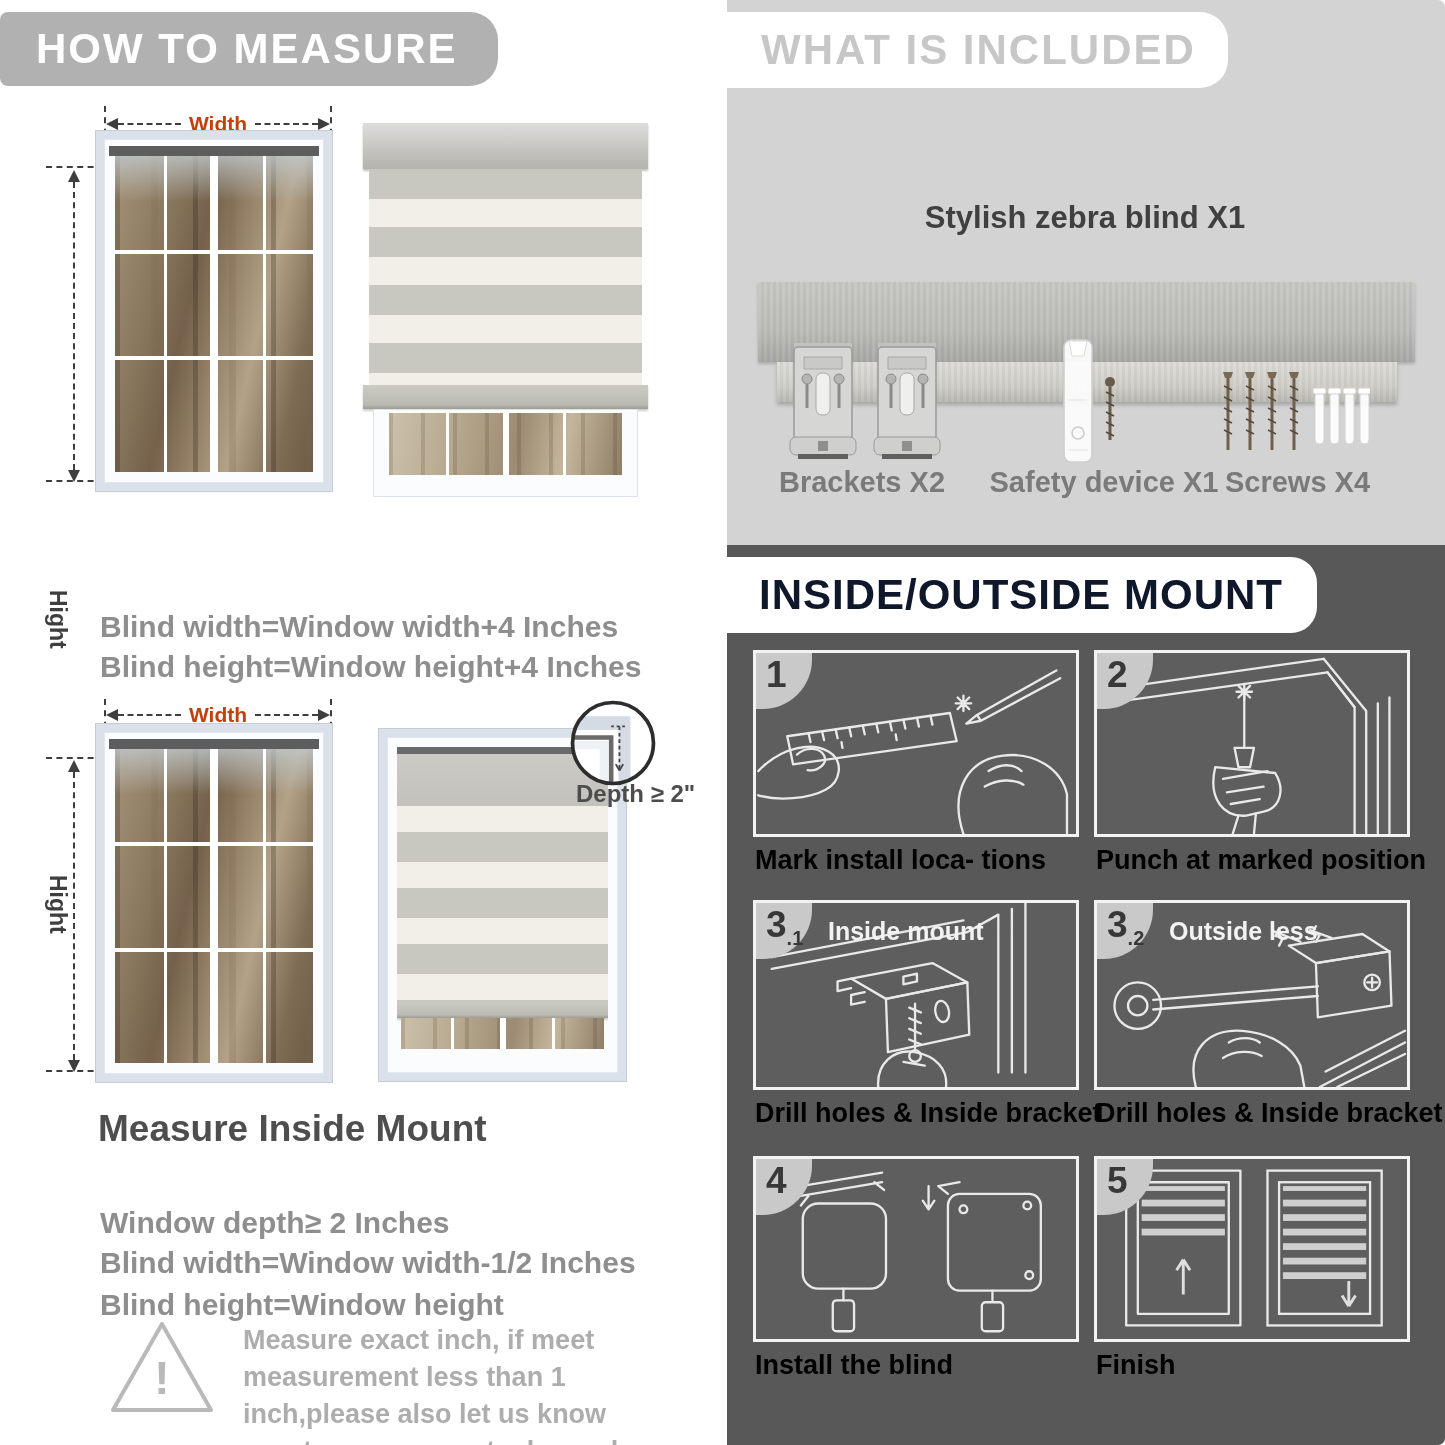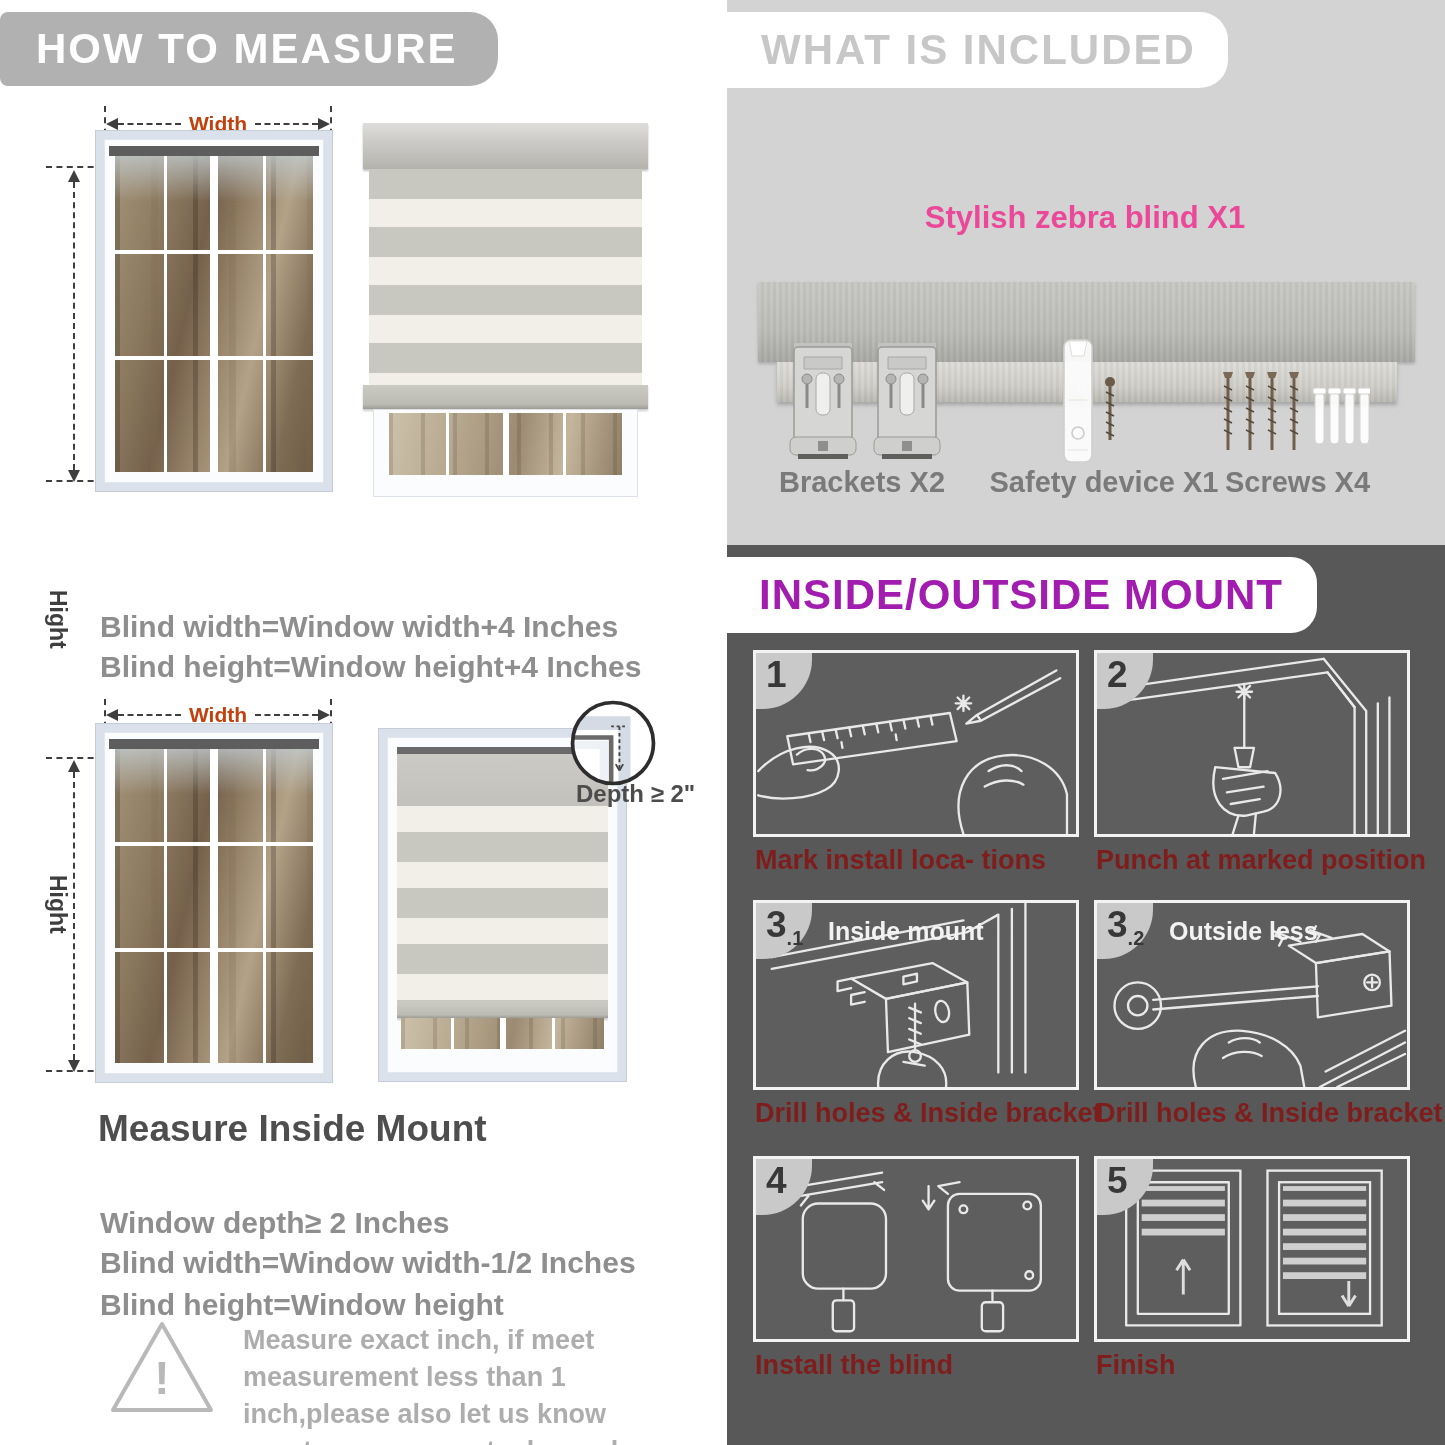--- a/index.html
+++ b/index.html
@@ -1,18 +1,19 @@
 <!DOCTYPE html>
 <html><head>
 <meta charset="utf-8">
 <style>
   html,body{margin:0;padding:0;background:#ffffff;}
   #canvas{
     position:relative;width:1445px;height:1445px;background:#ffffff;overflow:hidden;
     font-family:"Liberation Sans", sans-serif;
+    border-radius:7px;
   }
   .abs{position:absolute;}
 
   
   .banner-left{
     left:0;top:12px;width:498px;height:74px;background:#b1b1b1;
     border-radius:8px 28px 28px 8px;display:flex;align-items:center;padding-left:36px;
     box-sizing:border-box;
   }
   .banner-left span{color:#ffffff;font-size:42px;font-weight:800;letter-spacing:2px;}
@@ -20,21 +21,21 @@
     left:727px;top:12px;width:501px;height:76px;background:#ffffff;
     border-radius:0 28px 28px 0;display:flex;align-items:center;padding-left:34px;
     box-sizing:border-box;
   }
   .banner-included span{color:#c7c7c7;font-size:42px;font-weight:800;letter-spacing:2px;}
   .banner-mount{
     left:727px;top:557px;width:590px;height:76px;background:#ffffff;
     border-radius:0 26px 26px 0;display:flex;align-items:center;padding-left:32px;
     box-sizing:border-box;z-index:3;
   }
-  .banner-mount span{color:#a21caf;font-size:42px;font-weight:800;letter-spacing:1px;}
+  .banner-mount span{color:#0f172a;font-size:42px;font-weight:800;letter-spacing:1px;}
 
   
   .right-top{left:727px;top:0;width:718px;height:545px;background:#d3d3d3;}
   .right-dark{left:727px;top:545px;width:718px;height:900px;background:#585858;}
 
   
   .arrowH{display:flex;align-items:center;}
   .arrowH .line{flex:1;border-top:2px dashed #3e3e3e;height:0;}
   .arrowH .lbl{font-weight:bold;font-size:21px;color:#c2410c;padding:0 8px;white-space:nowrap;}
   .head-l{width:0;height:0;border-top:6px solid transparent;border-bottom:6px solid transparent;border-right:12px solid #3e3e3e;}
@@ -69,21 +70,21 @@
   
   .zebra{background:repeating-linear-gradient(180deg,#c9c8c0 0 30px,#f1efe8 30px 58px);}
   .zebra2{background:repeating-linear-gradient(180deg,#f1efe8 0 26px,#c9c8c0 26px 56px);}
   .cassette{background:linear-gradient(180deg,#dedddb 0%,#c6c5c1 55%,#b3b2ac 100%);box-shadow:0 2px 2px rgba(0,0,0,.25);}
   .botrail{background:linear-gradient(180deg,#cccbc3 0%,#bcbbb3 80%,#9d9c94 100%);box-shadow:0 2px 2px rgba(0,0,0,.2);}
 
   
   .h1{font-size:37px;font-weight:800;color:#4e4e4e;white-space:nowrap;}
   .sub{font-size:30px;font-weight:bold;color:#8e8e8e;white-space:nowrap;margin-top:48px;}
   .warn-text{font-size:27px;font-weight:bold;color:#adadad;line-height:37px;width:410px;}
-  .stylish{font-size:31px;font-weight:bold;color:#ec4899;text-align:center;}
+  .stylish{font-size:31px;font-weight:bold;color:#404040;text-align:center;}
   .item-lbl{font-size:29px;font-weight:bold;color:#7a7a7a;text-align:center;}
   .depth-lbl{font-size:24px;font-weight:bold;color:#4c4c4c;white-space:nowrap;}
 
   
   .headrail{
     background:
       repeating-linear-gradient(90deg, rgba(255,255,255,.05) 0 3px, rgba(0,0,0,.03) 3px 6px),
       linear-gradient(180deg,#c7c7c3 0%,#bcbcb8 60%,#a7a7a3 100%);
     box-shadow:0 2px 3px rgba(0,0,0,.18);
   }
@@ -97,21 +98,21 @@
   
   .panel{position:absolute;background:#5e5e5e;border:3px solid #f3f3f3;box-sizing:border-box;overflow:hidden;}
   .badge{
     position:absolute;left:-2px;top:-2px;width:58px;height:58px;background:#c9c9c9;
     border-radius:0 0 85% 0;display:flex;align-items:flex-start;justify-content:flex-start;
     padding:4px 0 0 12px;box-sizing:border-box;z-index:2;
   }
   .badge .num{font-size:37px;font-weight:800;color:#383838;line-height:40px;}
   .badge .subnum{font-size:20px;font-weight:800;color:#383838;align-self:flex-end;margin-bottom:9px;}
   .step-title{position:absolute;left:72px;top:14px;color:#f2f2f2;font-size:25px;font-weight:bold;z-index:2;}
-  .caption{position:absolute;color:#7f1d1d;font-size:27px;font-weight:bold;white-space:nowrap;}
+  .caption{position:absolute;color:#000000;font-size:27px;font-weight:bold;white-space:nowrap;}
   .lineart{position:absolute;inset:0;width:100%;height:100%;}
 </style>
 </head>
 <body>
 
 <div id="canvas">
 
   <div class="abs right-top"></div>
   <div class="abs right-dark"></div>
 

